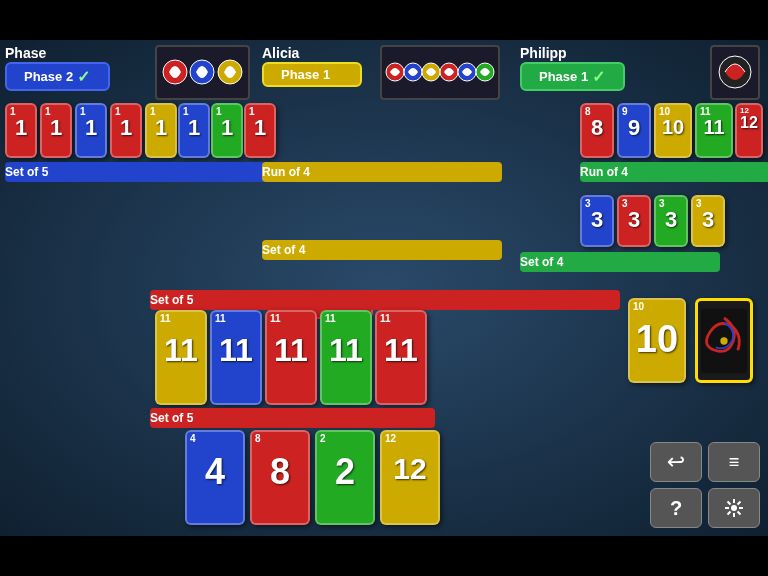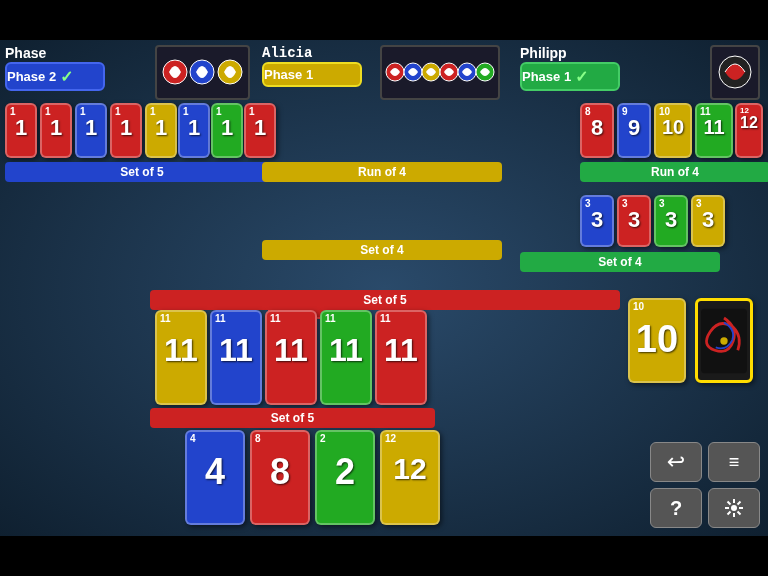--- a/index.html
+++ b/index.html
@@ -42,21 +42,21 @@
       position: absolute;
       color: white;
       font-size: 14px;
       font-weight: bold;
     }
 
     
     .phase-badge {
       position: absolute;
       border-radius: 6px;
-      padding: 3px 0;
+      padding: 3px 17px;
       font-size: 13px;
       font-weight: bold;
       display: flex;
       align-items: center;
       gap: 4px;
     }
     .phase-blue {
       background: #2244cc;
       color: white;
       border: 2px solid #4466ee;
@@ -108,21 +108,20 @@
     .card-yellow { background: #ccaa00; }
     .card-wild {
       background: #1a1a1a;
       border: 3px solid #ffdd00;
     }
 
     
     .group-label {
       position: absolute;
       border-radius: 4px;
-      text-align: center;
       font-size: 12px;
       font-weight: bold;
       color: white;
       padding: 3px 0;
     }
     .label-blue { background: #2244cc; }
     .label-yellow { background: #ccaa00; }
     .label-green { background: #22aa44; }
     .label-red { background: #cc2222; }
 
@@ -218,21 +217,21 @@
     <span class="card-number-small">1</span>
     <span class="card-number" style="font-size:22px;align-self:center;">1</span>
   </div>
   <div class="card card-red" style="left:244px;top:63px;width:32px;height:55px;">
     <span class="card-number-small">1</span>
     <span class="card-number" style="font-size:22px;align-self:center;">1</span>
   </div>
 
   <div class="group-label label-blue" style="left:5px;top:122px;width:274px;">Set of 5</div>
 
-  <span class="player-name" style="left:262px;top:5px;font-family:Liberation Mono, monospace;">Alicia</span>
+  <span class="player-name" style="left:262px;top:5px;">Alicia</span>
   <div class="phase-badge phase-yellow" style="left:262px;top:22px;min-width:100px;">
     <span>Phase 1</span>
   </div>
 
   <div class="avatar" style="left:380px;top:5px;width:120px;height:55px;background:#1a1a2a;border:2px solid #444;display:flex;align-items:center;justify-content:center;">
     <svg width="110" height="45" viewBox="0 0 110 45">
       <circle cx="10" cy="22" r="9" fill="#cc2222" stroke="#fff" stroke-width="1"></circle>
       <path d="M5,22 Q10,14 15,22 Q10,30 5,22" fill="#fff"></path>
       <circle cx="28" cy="22" r="9" fill="#2244cc" stroke="#fff" stroke-width="1"></circle>
       <path d="M23,22 Q28,14 33,22 Q28,30 23,22" fill="#fff"></path>

